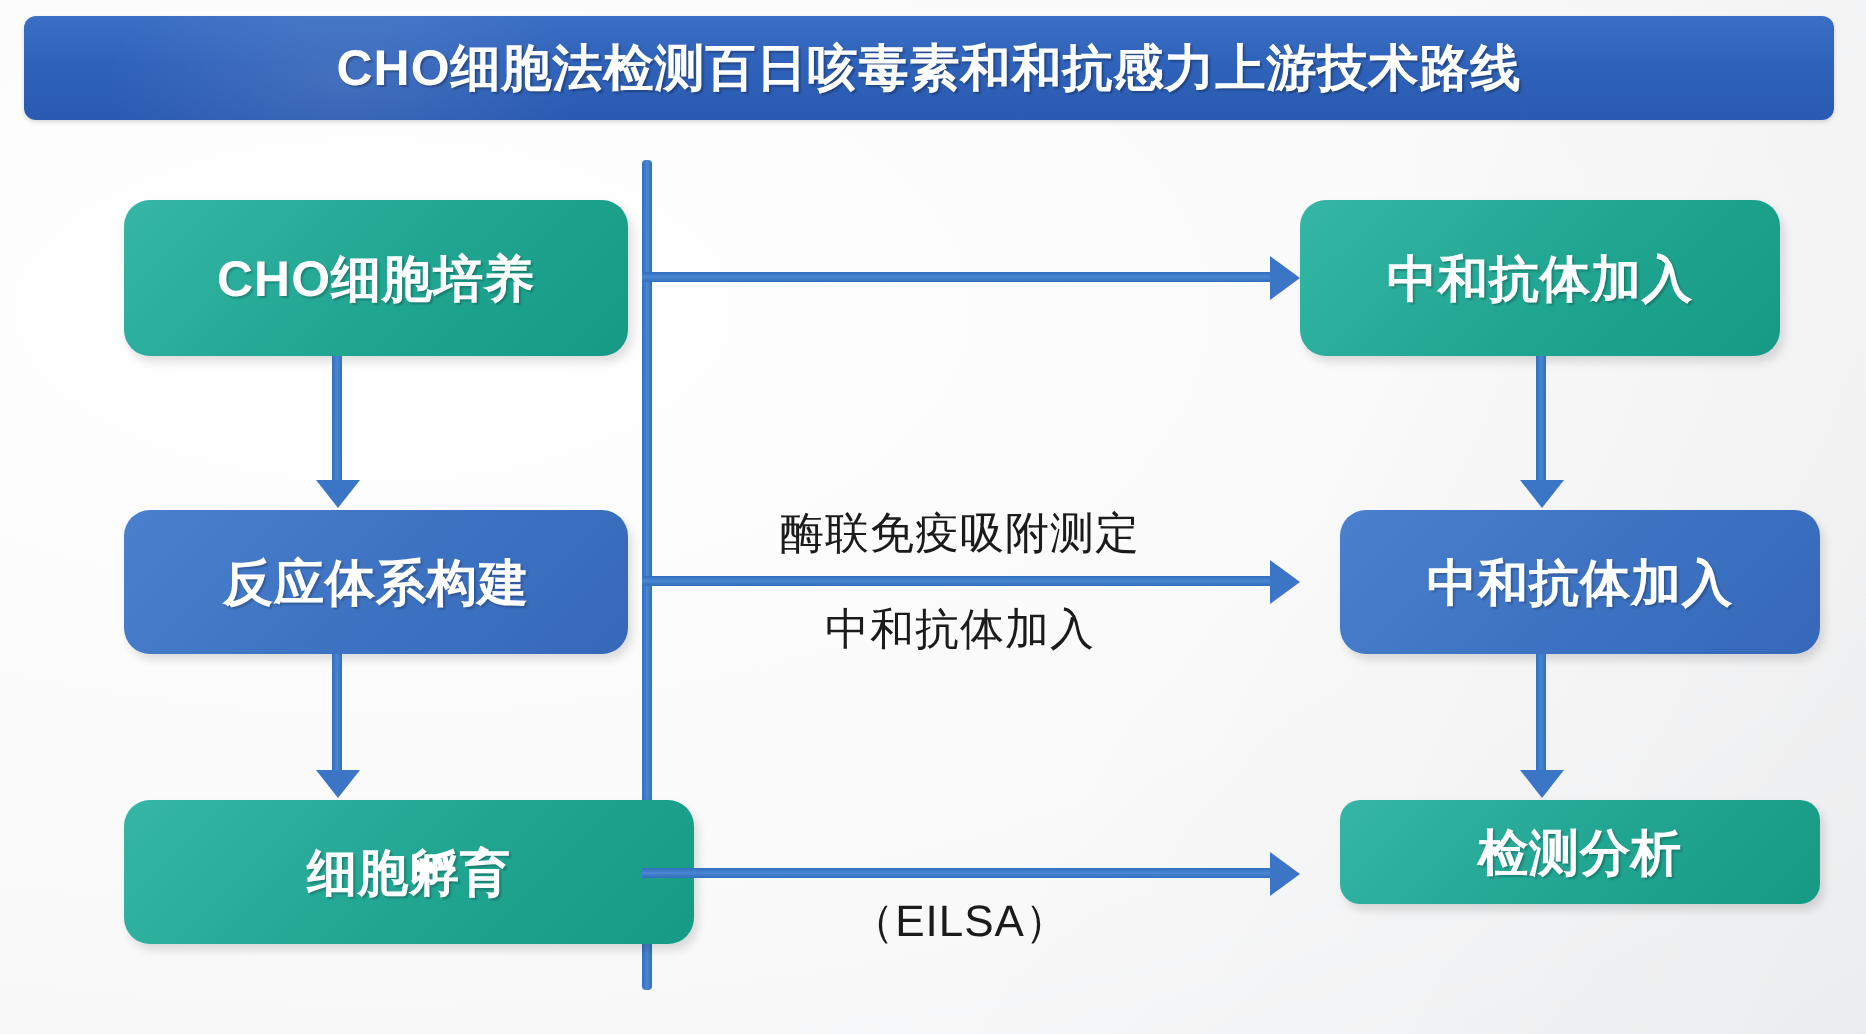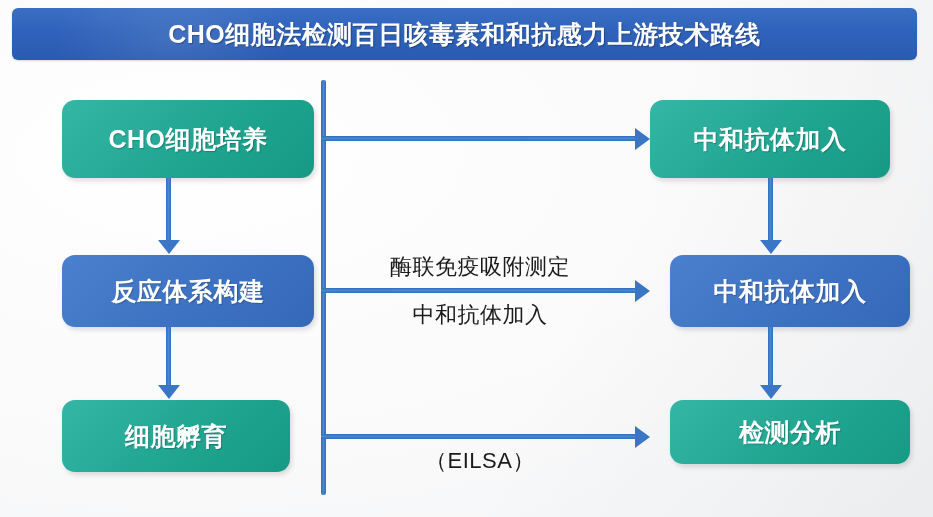--- a/index.html
+++ b/index.html
@@ -89,25 +89,25 @@
   .node.green {
     background: linear-gradient(135deg, #35b6a6 0%, #20a591 55%, #169a86 100%);
   }
   .node.blue {
     background: linear-gradient(135deg, #4a80cd 0%, #3d72c2 55%, #3668b9 100%);
   }
 
   
   .n-l1 { left: 42px;  top: 100px; width: 252px; height: 78px; }
   .n-l2 { left: 42px;  top: 255px; width: 252px; height: 72px; }
-  .n-l3 { left: 42px;  top: 400px; width: 228px; height: 72px; }
+  .n-l3 { left: 42px;  top: 400px; width: 285px; height: 72px; }
   
   .n-r1 { left: 630px; top: 100px; width: 240px; height: 78px; }
   .n-r2 { left: 650px; top: 255px; width: 240px; height: 72px; }
-  .n-r3 { left: 650px; top: 400px; width: 240px; height: 64px; }
+  .n-r3 { left: 650px; top: 400px; width: 240px; height: 52px; border-radius: 10px; }
 
   
   .spine {
     position: absolute;
     left: 321px;
     top: 80px;
     width: 5px;
     height: 415px;
     background: linear-gradient(90deg, #2f6fc0 0%, #4a86d0 50%, #2f6fc0 100%);
     border-radius: 2px;

